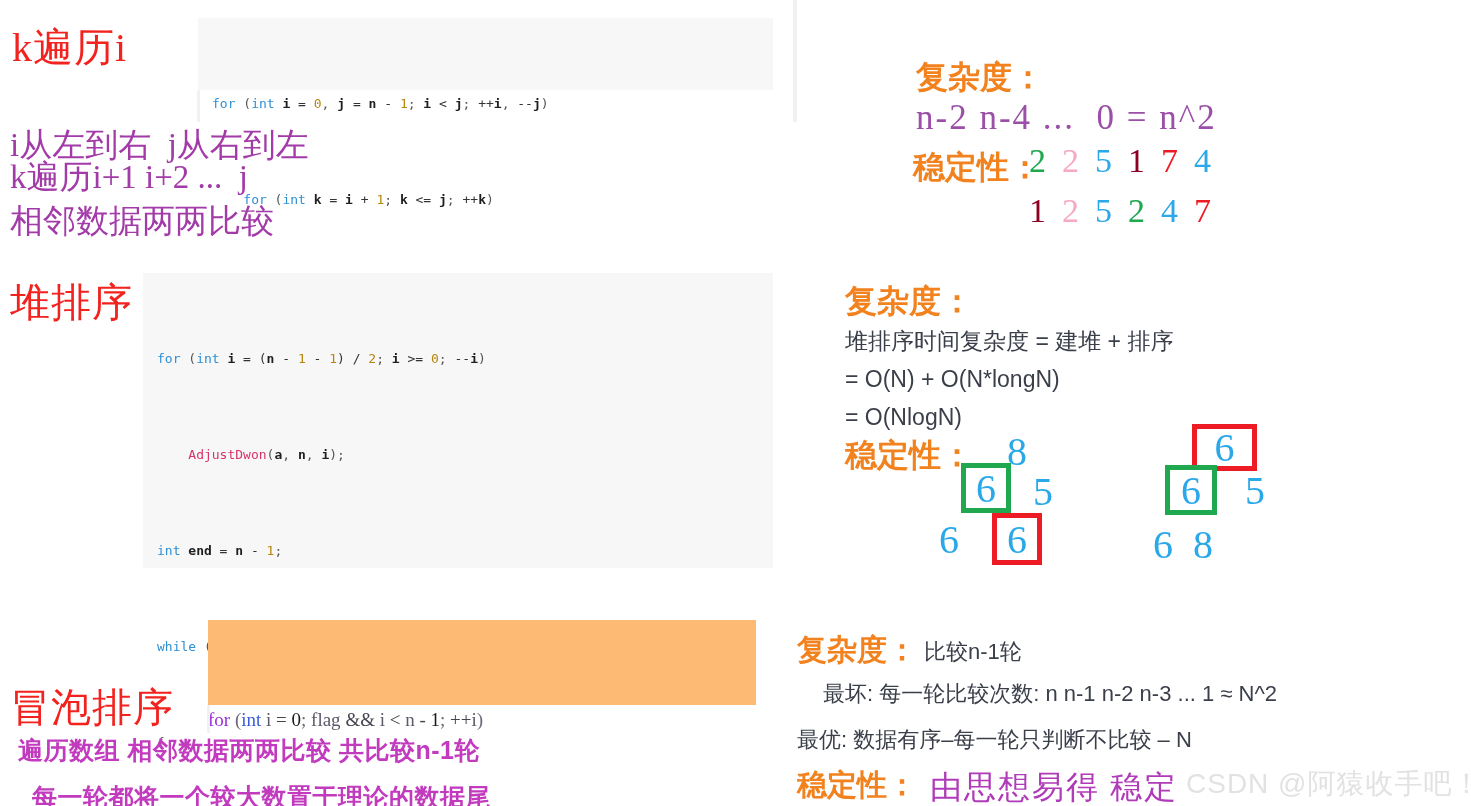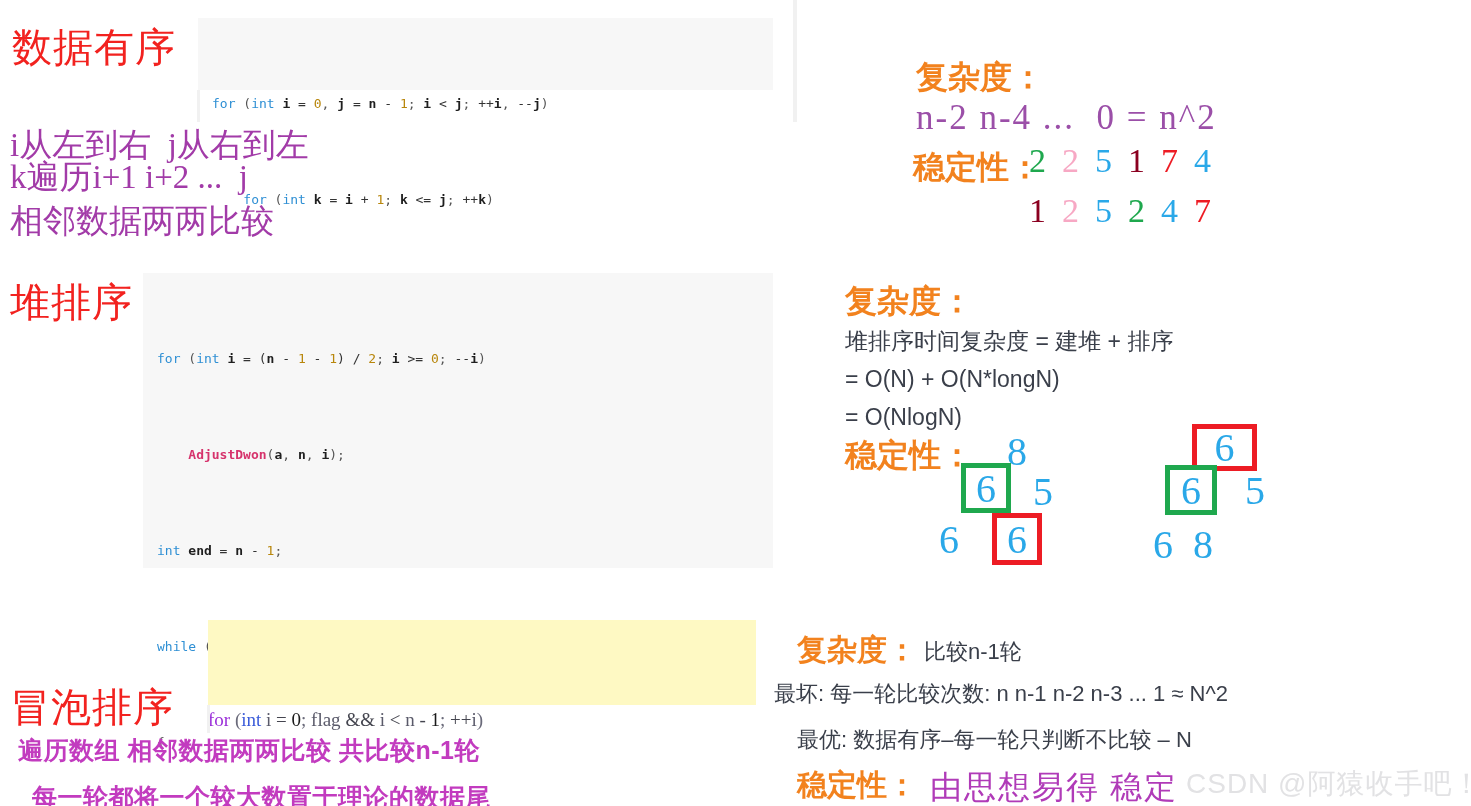--- a/index.html
+++ b/index.html
@@ -33,28 +33,28 @@
     font-size: 13px;
     line-height: 32px;
     white-space: pre;
     color: #333333;
     padding: 6px 14px 8px 14px;
     box-sizing: border-box;
   }
   .codeblock .kw   { color: #2e8fd4; }
   .codeblock .typ  { color: #2e8fd4; }
   .codeblock .num  { color: #b8860b; }
-  .codeblock .fn   { color: #d6336c; font-weight: bold; }
+  .codeblock .fn   { color: #d6336c; }
   .codeblock .id   { color: #1f1f1f; font-weight: bold; }
   .codeblock .pun  { color: #555555; }
   .codeblock .op   { color: #333333; }
 
   
   .codeblock-serif {
-    background: #fef9c3;
+    background: #fdba74;
     font-family: "Liberation Serif", serif;
     font-size: 19px;
     line-height: 40px;
     white-space: pre;
     color: #3b4252;
     box-sizing: border-box;
   }
   .codeblock-serif .kw  { color: #9b30d9; }
   .codeblock-serif .typ { color: #3a5bd9; }
   .codeblock-serif .num { color: #1a1a1a; }
@@ -173,21 +173,21 @@
 
   
   .seam {
     position: absolute;
     background: #f1f1f1;
   }
 </style>
 </head>
 <body>
 
-<div class="abs sec-title" style="left:12px; top:28px;">数据有序</div>
+<div class="abs sec-title" style="left:12px; top:28px;">k遍历i</div>
 
 <div class="abs codeblock" style="left:198px; top:18px; width:575px; height:72px;">
   <div><span class="kw">for</span><span class="pun"> (</span><span class="typ">int</span><span class="op"> </span><span class="id">i</span><span class="op"> = </span><span class="num">0</span><span class="pun">, </span><span class="id">j</span><span class="op"> = </span><span class="id">n</span><span class="op"> - </span><span class="num">1</span><span class="pun">; </span><span class="id">i</span><span class="op"> &lt; </span><span class="id">j</span><span class="pun">; </span><span class="op">++</span><span class="id">i</span><span class="pun">, </span><span class="op">--</span><span class="id">j</span><span class="pun">)</span></div>
   <div><span class="op">    </span><span class="kw">for</span><span class="pun"> (</span><span class="typ">int</span><span class="op"> </span><span class="id">k</span><span class="op"> = </span><span class="id">i</span><span class="op"> + </span><span class="num">1</span><span class="pun">; </span><span class="id">k</span><span class="op"> &lt;= </span><span class="id">j</span><span class="pun">; </span><span class="op">++</span><span class="id">k</span><span class="pun">)</span></div>
 </div>
 
 <div class="seam" style="left:793px; top:0px; width:4px; height:122px;"></div>
 <div class="seam" style="left:197px; top:90px; width:3px; height:32px;"></div>
 
 <div class="abs note-purple" style="left:10px; top:124px;">i从左到右  j从右到左</div>
@@ -249,19 +249,19 @@
 </div>
 
 <div class="seam" style="left:207px; top:705px; width:3px; height:28px;"></div>
 
 <div class="abs note-magenta" style="left:18px; top:728px;">遍历数组 相邻数据两两比较 共比较n-1轮</div>
 <div class="abs note-magenta" style="left:32px; top:775px;">每一轮都将一个较大数置于理论的数据尾</div>
 
 <div class="abs lbl-orange-sans" style="left:797px; top:630px;">复杂度：</div>
 <div class="abs body-text-sm" style="left:924px; top:634px;">比较n-1轮</div>
 
-<div class="abs body-text-sm" style="left:774px; top:676px;">最坏: 每一轮比较次数: n n-1 n-2 n-3 ... 1 ≈ N^2</div>
+<div class="abs body-text-sm" style="left:823px; top:676px;">最坏: 每一轮比较次数: n n-1 n-2 n-3 ... 1 ≈ N^2</div>
 <div class="abs body-text-sm" style="left:797px; top:722px;">最优: 数据有序–每一轮只判断不比较 – N</div>
 
 <div class="abs lbl-orange-sans" style="left:797px; top:765px;">稳定性：</div>
 <div class="abs stable-purple" style="left:930px; top:766px;">由思想易得  稳定</div>
 
 <div class="abs watermark" style="left:1186px; top:765px;">CSDN @阿猿收手吧！</div>
 
 </body></html>

